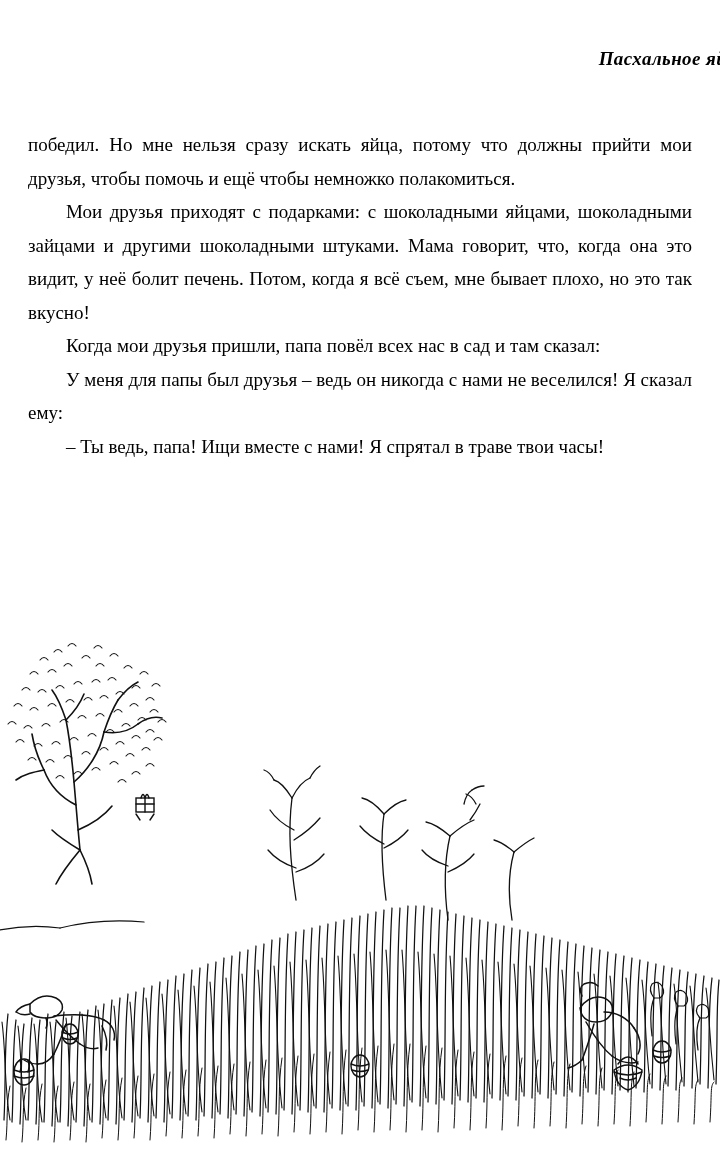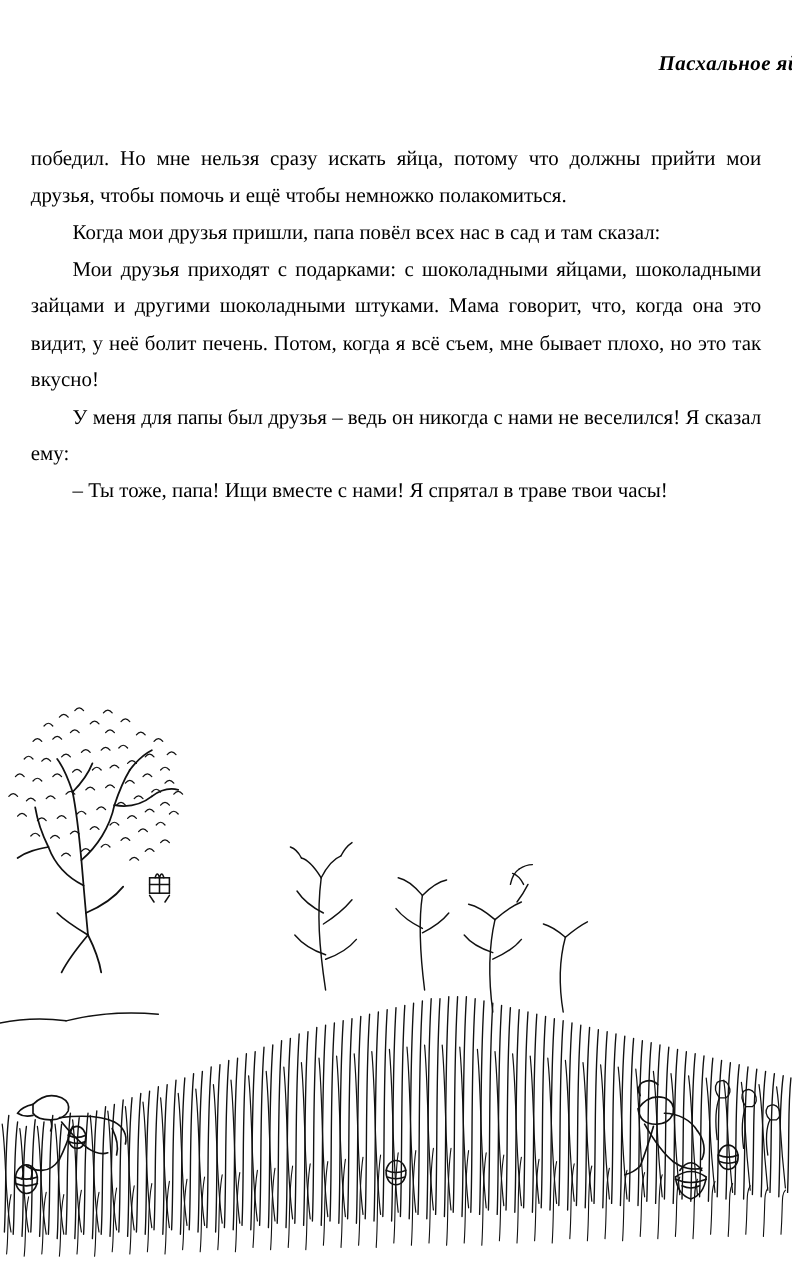--- a/index.html
+++ b/index.html
@@ -71,24 +71,24 @@
 </style>
 </head>
 <body>
 
 <div class="page">
 
   <div class="running-head">Пасхальное яйцо</div>
 
   <div class="body-text">
     <p class="p-cont">победил. Но мне нельзя сразу искать яйца, потому что должны прийти мои друзья, чтобы помочь и ещё чтобы немножко полакомиться.</p>
+    <p class="p-ind">Мои друзья приходят с подарками: с шоколадными яйцами, шоколадными зайцами и другими шоколадными штуками. Мама говорит, что, когда она это видит, у неё болит печень. Потом, когда я всё съем, мне бывает плохо, но это так вкусно!</p>
     <p class="p-ind">Когда мои друзья пришли, папа повёл всех нас в сад и там сказал:</p>
-    <p class="p-ind">Мои друзья приходят с подарками: с шоколадными яйцами, шоколадными зайцами и другими шоколадными штуками. Мама говорит, что, когда она это видит, у неё болит печень. Потом, когда я всё съем, мне бывает плохо, но это так вкусно!</p>
     <p class="p-ind">У меня для папы был друзья – ведь он никогда с нами не веселился! Я сказал ему:</p>
-    <p class="p-dash">– Ты тоже, папа! Ищи вместе с нами! Я спрятал в траве твои часы!</p>
+    <p class="p-dash">– Ты ведь, папа! Ищи вместе с нами! Я спрятал в траве твои часы!</p>
   </div>
 
   <div class="illustration">
     <svg viewBox="0 0 720 551" xmlns="http://www.w3.org/2000/svg">
       <g stroke="#111111" fill="none" stroke-width="1.3" stroke-linecap="round">
 
         <g stroke-width="1.6">
           <path d="M80 250 C78 230 76 205 74 182 C72 160 70 140 66 120"></path>
           <path d="M74 182 C88 170 100 152 104 132"></path>
           <path d="M104 132 C108 120 112 110 118 100"></path>

